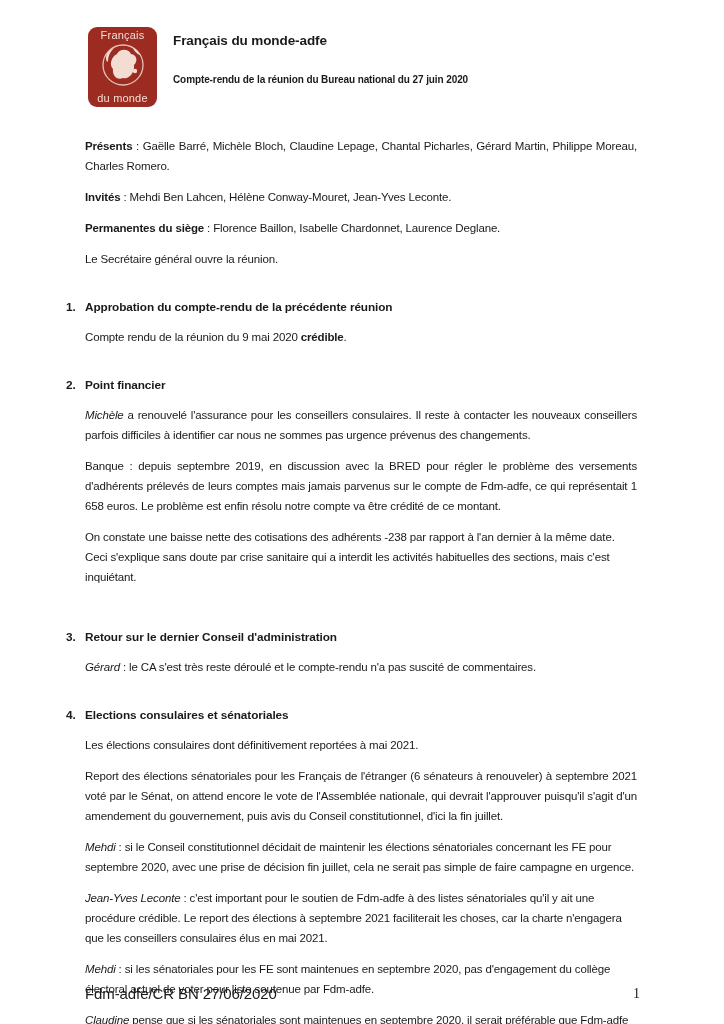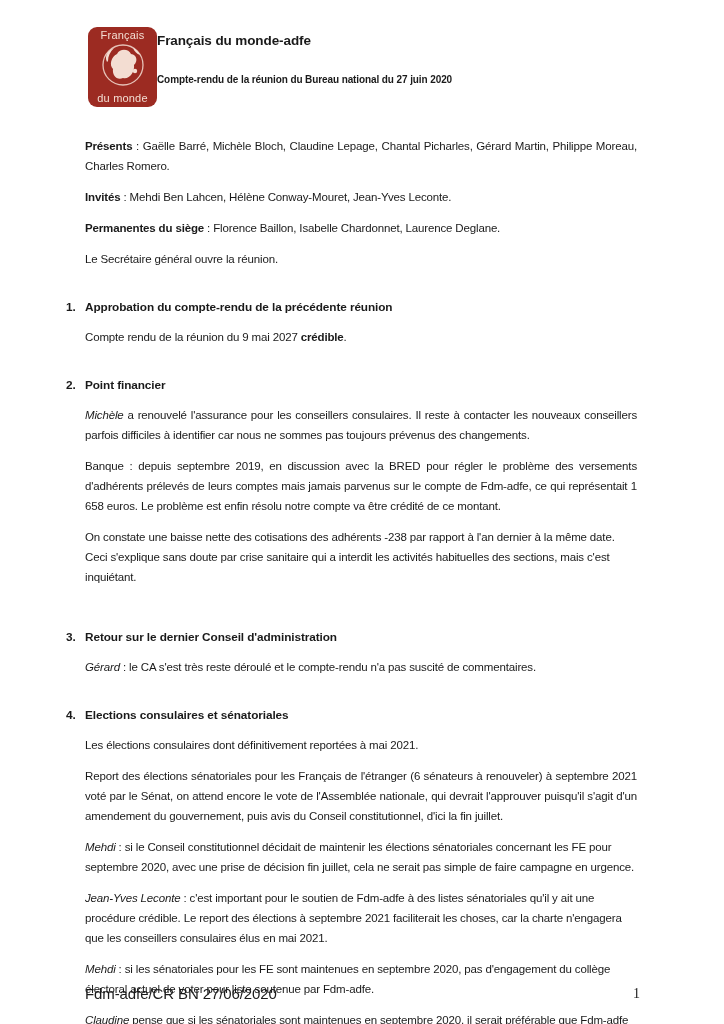--- a/index.html
+++ b/index.html
@@ -16,21 +16,21 @@
   
   .doc-header { display:flex; align-items:flex-start; }
   .logo-box {
     flex:0 0 69px; height:80px; margin-left:3px;
     background:#9c2b22; border-radius:9px;
     position:relative; text-align:center;
   }
   .logo-top { font-size:11px; color:#f3ddd2; padding-top:2px; letter-spacing:0.2px; }
   .logo-bottom { position:absolute; bottom:3px; width:100%; font-size:11px; color:#f3ddd2; letter-spacing:0.2px; }
   .logo-globe { position:absolute; top:15px; left:10px; }
-  .header-titles { margin-left:0; padding-top:6px; }
+  .header-titles { margin-left:16px; padding-top:6px; }
   .org-title { font-size:13.5px; font-weight:bold; letter-spacing:-0.1px; }
   .doc-title { font-size:10px; font-weight:bold; margin-top:26px; letter-spacing:-0.1px; }
 
   
   .intro { margin-top:29px; }
   p.para {
     font-size:11.5px; line-height:20px;
     margin:0 0 11px 0; letter-spacing:-0.15px;
   }
   p.justify { text-align:justify; }
@@ -84,31 +84,31 @@
     </div>
 
   <p class="para opening">Le Secrétaire général ouvre la réunion.</p>
 
   <div class="section">
     <div class="section-heading">
       <span class="section-num">1.</span>
       <span>Approbation du compte-rendu de la précédente réunion</span>
     </div>
     <div>
-        <p class="para"><span>Compte rendu de la réunion du 9 mai 2027 </span><span class="b">crédible</span><span>.</span></p>
+        <p class="para"><span>Compte rendu de la réunion du 9 mai 2020 </span><span class="b">crédible</span><span>.</span></p>
       </div>
   </div>
 
   <div class="section">
     <div class="section-heading">
       <span class="section-num">2.</span>
       <span>Point financier</span>
     </div>
     <div>
-        <p class="para justify"><span class="it">Michèle</span><span> a renouvelé l'assurance pour les conseillers consulaires. Il reste à contacter les nouveaux conseillers parfois difficiles à identifier car nous ne sommes pas toujours prévenus des changements.</span></p>
+        <p class="para justify"><span class="it">Michèle</span><span> a renouvelé l'assurance pour les conseillers consulaires. Il reste à contacter les nouveaux conseillers parfois difficiles à identifier car nous ne sommes pas urgence prévenus des changements.</span></p>
         <p class="para justify"><span>Banque : depuis septembre 2019, en discussion avec la BRED pour régler le problème des versements d'adhérents prélevés de leurs comptes mais jamais parvenus sur le compte de Fdm-adfe, ce qui représentait 1 658 euros. Le problème est enfin résolu notre compte va être crédité de ce montant.</span></p>
         <p class="para"><span>On constate une baisse nette des cotisations des adhérents -238 par rapport à l'an dernier à la même date. Ceci s'explique sans doute par crise sanitaire qui a interdit les activités habituelles des sections, mais c'est inquiétant.</span></p>
       </div>
   </div>
 
   <div class="section gap-lg">
     <div class="section-heading">
       <span class="section-num">3.</span>
       <span>Retour sur le dernier Conseil d'administration</span>
     </div>

